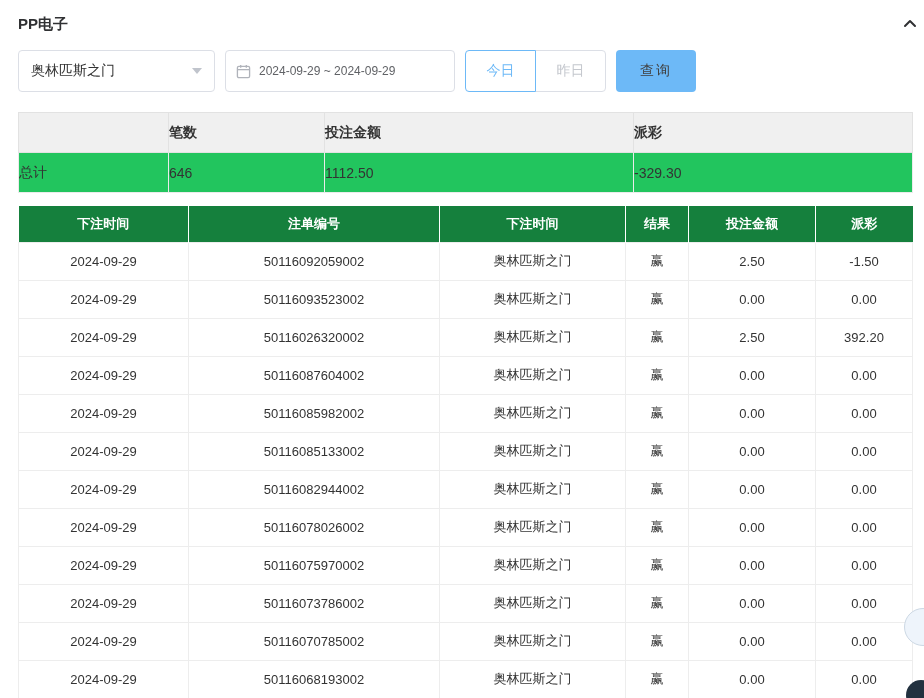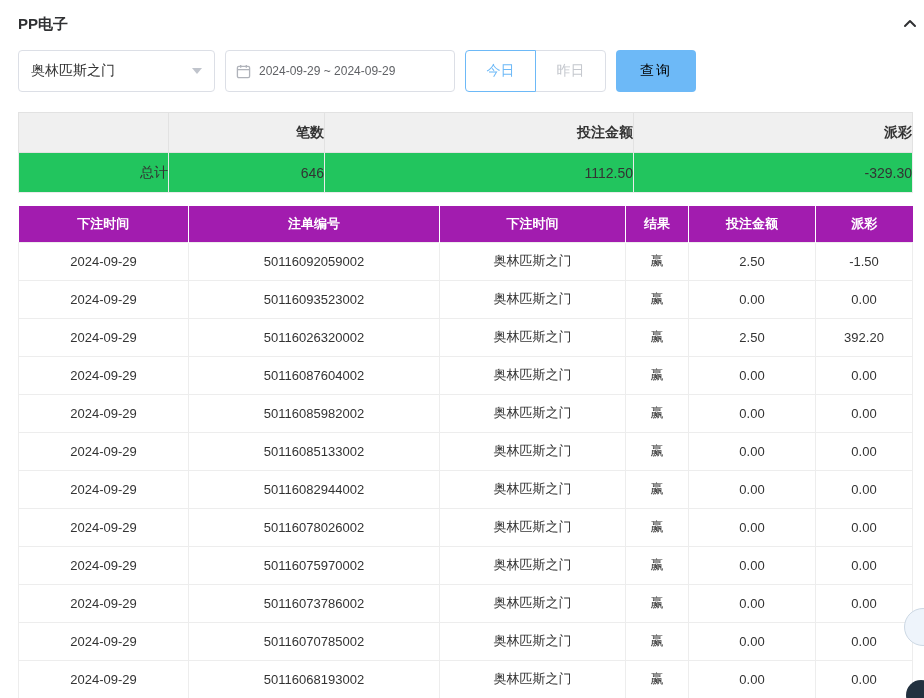--- a/index.html
+++ b/index.html
@@ -38,38 +38,38 @@
   .quick-btn {
     height:42px; width:71px; background:#fff; border:1px solid #dcdfe6;
     font-size:14px; color:#c5c8ce; cursor:pointer; position:relative;
     font-family:inherit;
   }
   .quick-btn + .quick-btn { margin-left:-1px; }
   .quick-btn:first-child { border-radius:4px 0 0 4px; }
   .quick-btn:last-child { border-radius:0 4px 4px 0; }
   .quick-btn.active { color:#6db9f7; border-color:#6db9f7; z-index:1; }
   .search-btn {
-    height:42px; width:80px; margin-left:10px; background:#6db9f7; color:#000000;
+    height:42px; width:80px; margin-left:10px; background:#6db9f7; color:#404040;
     border:none; border-radius:4px; font-size:14px; cursor:pointer; letter-spacing:2px;
     font-family:inherit;
   }
 
   
   table { border-collapse:collapse; table-layout:fixed; width:894px; }
   .summary { margin-top:20px; font-size:14px; }
   .summary th, .summary td {
-    height:40px; text-align:right; border:1px solid #ebebeb; font-weight:normal;
+    height:40px; text-align:left; border:1px solid #ebebeb; font-weight:normal;
   }
   .summary thead th { background:#f0f0f0; font-weight:bold; color:#333; border-color:#e2e2e2; }
   .summary td { background:#22c55e; color:#333; }
 
   
   .data-table { margin-top:13px; font-size:13px; }
   .data-table thead th {
-    background:#a21caf; color:#ffffff; height:36px; font-weight:bold;
+    background:#15803d; color:#ffffff; height:36px; font-weight:bold;
     border-right:1px solid #ffffff; text-align:center;
   }
   .data-table thead th:last-child { border-right:none; }
   .data-table td {
     height:38px; text-align:center; color:#333; background:#fff;
     border:1px solid #ededed;
   }
   .neg { color:#f25d5d; }
 
   

